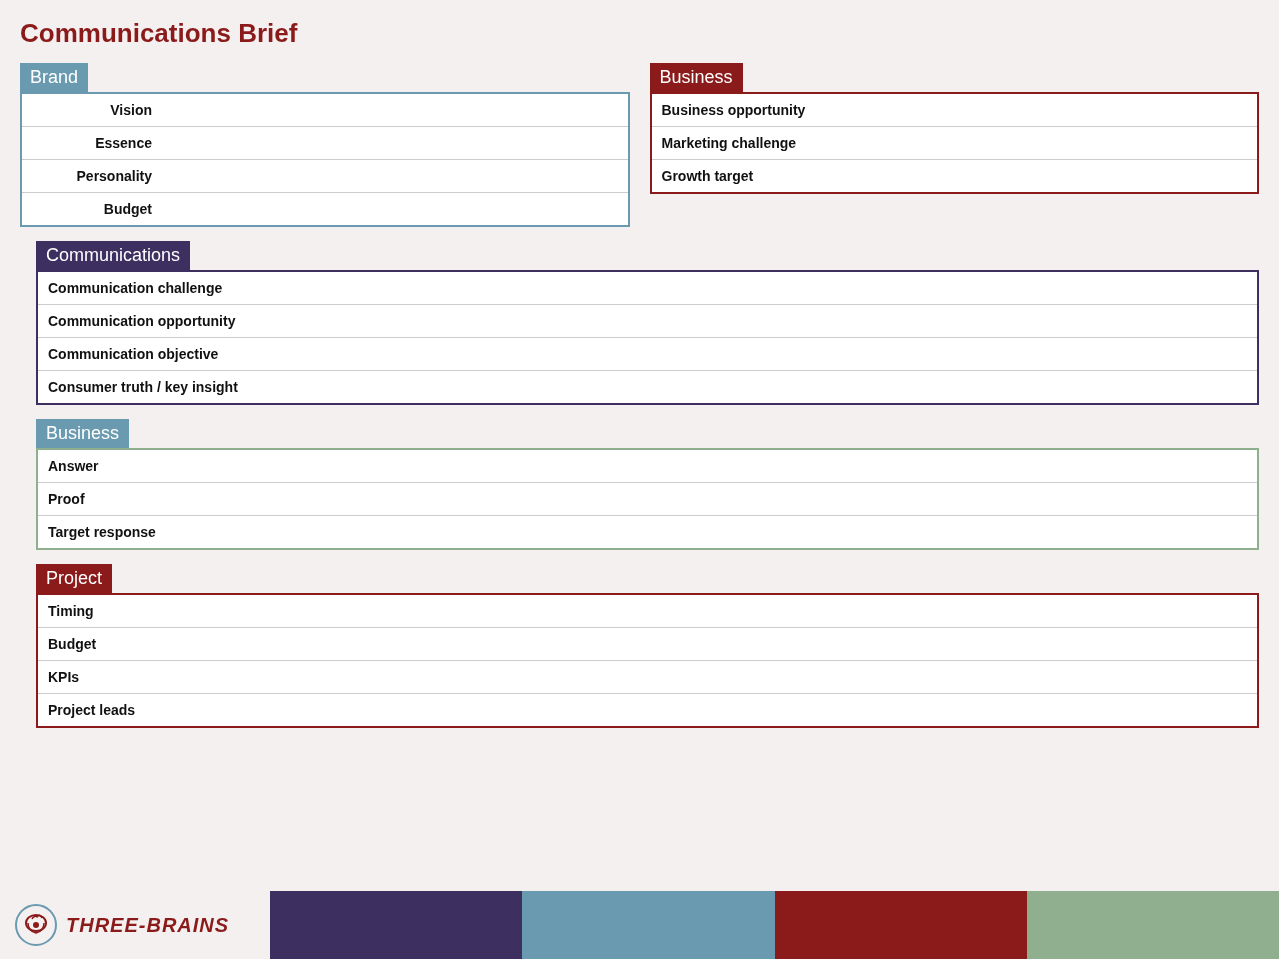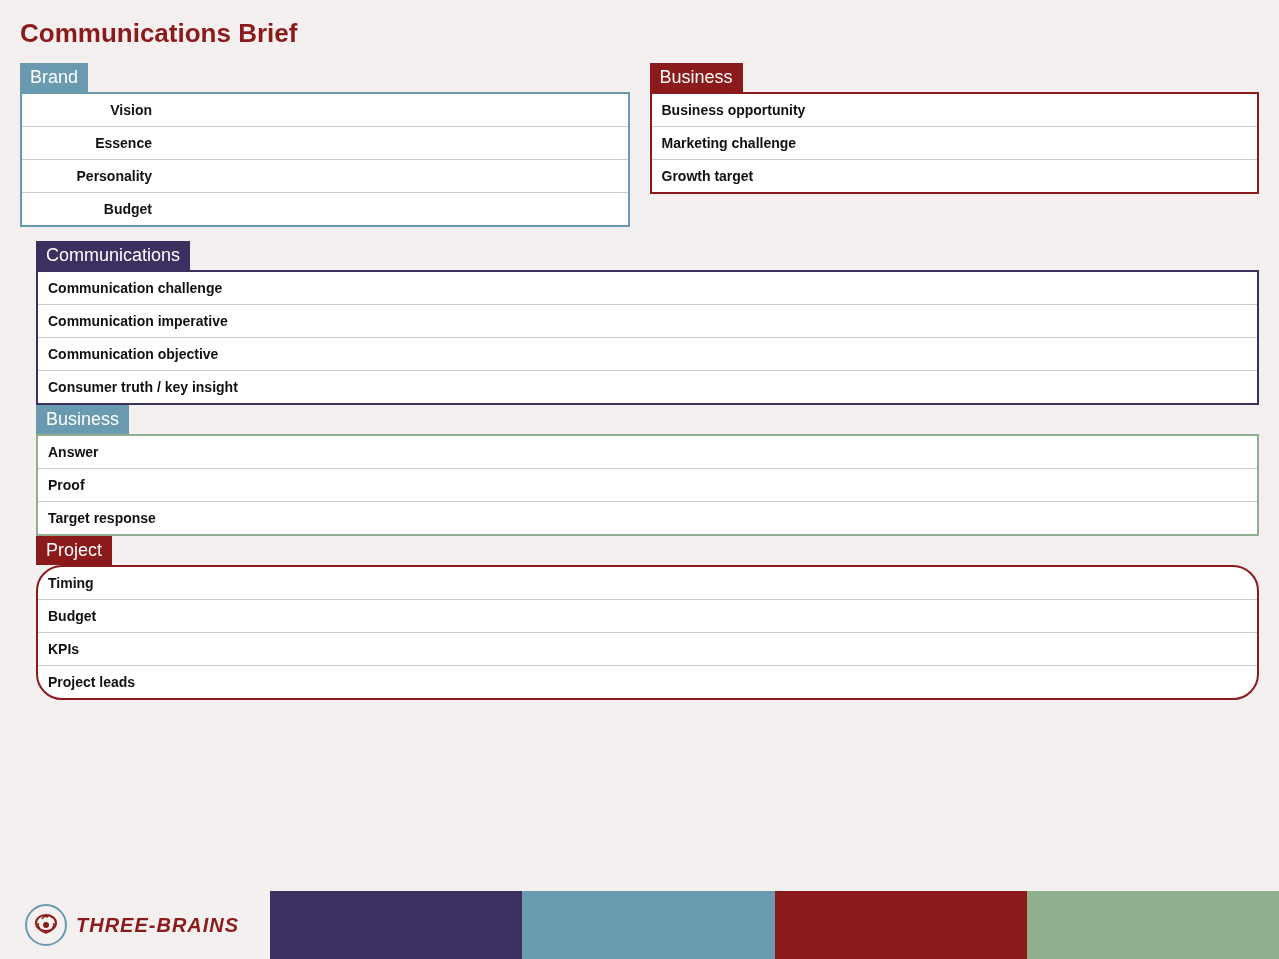--- a/index.html
+++ b/index.html
@@ -52,21 +52,21 @@
     .project-header { background-color: #8b1a1a; }
 
     .table-wrapper {
       border: 2px solid;
       background: white;
     }
     .brand-table-wrapper { border-color: #6a9ab0; }
     .business-table-wrapper { border-color: #8b1a1a; }
     .communications-table-wrapper { border-color: #3d3060; }
     .business2-table-wrapper { border-color: #8faf8f; }
-    .project-table-wrapper { border-color: #8b1a1a; border-radius: 26px; }
+    .project-table-wrapper { border-color: #8b1a1a; }
 
     .brief-table {
       width: 100%;
       border-collapse: collapse;
     }
 
     .brief-table td {
       padding: 8px 10px;
       vertical-align: middle;
     }
@@ -86,39 +86,40 @@
     .business-label-cell { width: 210px; }
     .comm-label-cell { width: 260px; }
     .project-label-cell { width: 200px; }
 
     .value-cell {
       width: 100%;
     }
 
     
     .full-section {
+      margin-bottom: 14px;
       padding-left: 16px;
     }
 
     
     .footer-bar {
       position: absolute;
       bottom: 0;
       left: 0;
       width: 100%;
       height: 68px;
       display: flex;
     }
 
     .footer-logo-area {
       background-color: #f5f0f0;
       width: 270px;
       display: flex;
       align-items: center;
-      padding: 8px 24px;
+      padding: 8px 14px;
     }
 
     .footer-logo-icon {
       width: 44px;
       height: 44px;
       margin-right: 8px;
     }
 
     .footer-logo-text {
       font-size: 20px;
@@ -198,21 +199,21 @@
   <div class="full-section">
     <div class="section-header communications-header">Communications</div>
     <div class="table-wrapper communications-table-wrapper">
       <table class="brief-table">
         <tbody>
           <tr>
             <td class="label-cell comm-label-cell">Communication challenge</td>
             <td class="value-cell"></td>
           </tr>
           <tr>
-            <td class="label-cell comm-label-cell">Communication imperative</td>
+            <td class="label-cell comm-label-cell">Communication opportunity</td>
             <td class="value-cell"></td>
           </tr>
           <tr>
             <td class="label-cell comm-label-cell">Communication objective</td>
             <td class="value-cell"></td>
           </tr>
           <tr>
             <td class="label-cell comm-label-cell">Consumer truth / key insight</td>
             <td class="value-cell"></td>
           </tr>

